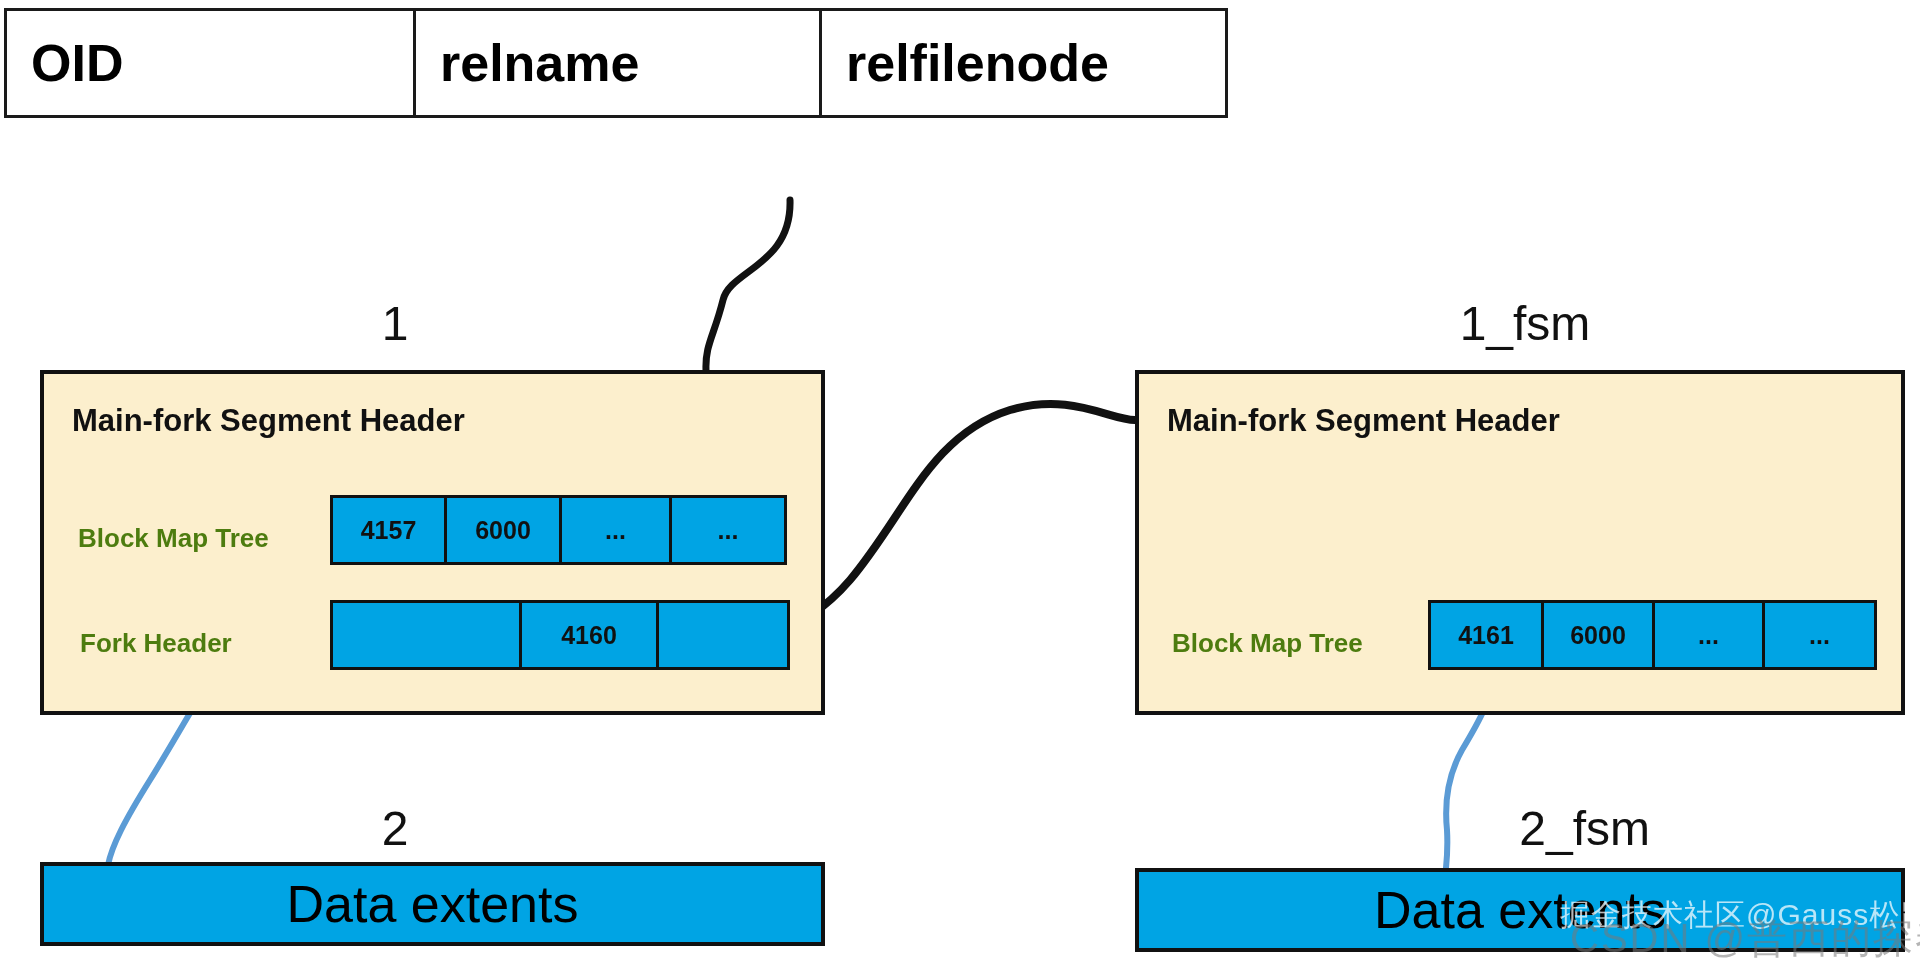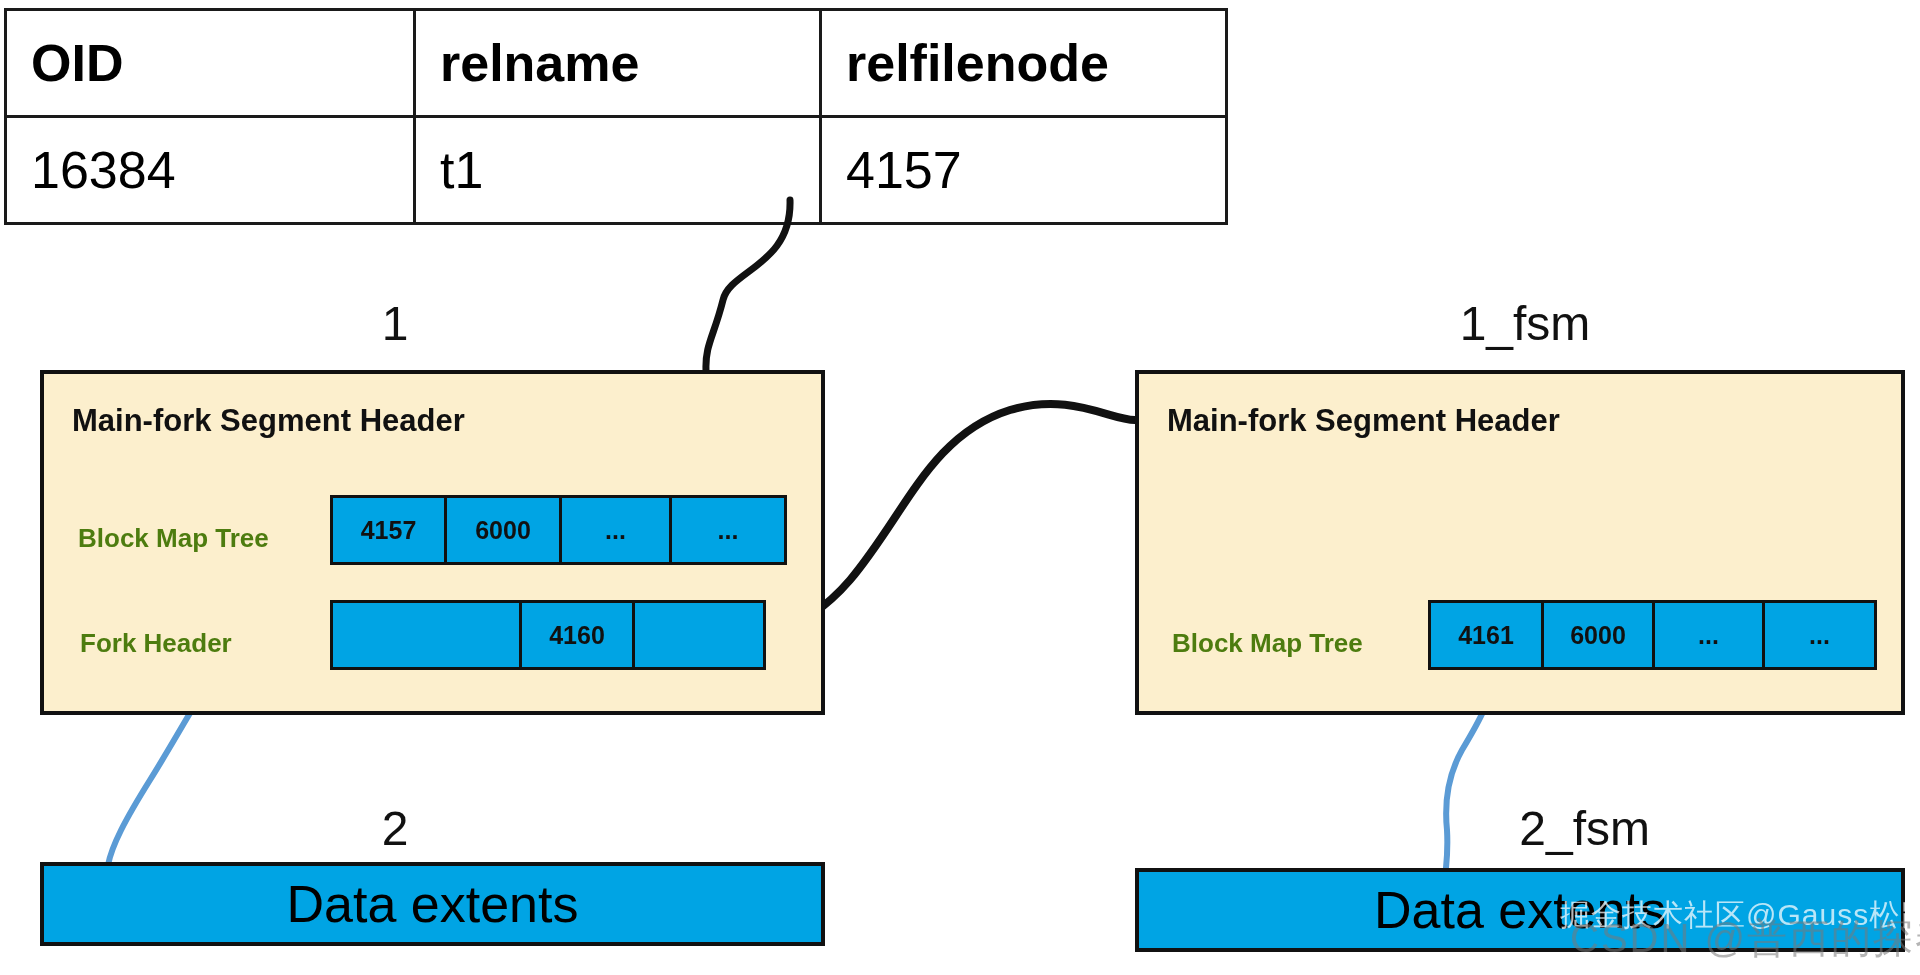--- a/index.html
+++ b/index.html
@@ -140,25 +140,20 @@
 
 <div id="stage">
 
   <table class="cat-table">
     <tbody>
         <tr class="head">
       <td class="col-a">OID</td>
       <td class="col-b">relname</td>
       <td class="col-c">relfilenode</td>
     </tr>
-    <tr class="body">
-      <td class="col-a">16384</td>
-      <td class="col-b">t1</td>
-      <td class="col-c">4157</td>
-    </tr>
   </tbody>
     </table>
 
   <svg class="links" viewBox="0 0 1920 975">
 
     <path d="M 790 200 C 792 265 730 270 723 300 C 714 336 705 345 706 370" fill="none" stroke="#111111" stroke-width="7" stroke-linecap="round"></path>
 
     <path d="M 592 665 C 700 665 790 650 850 580 C 905 515 930 435 1010 410 C 1070 392 1110 420 1135 420" fill="none" stroke="#111111" stroke-width="8" stroke-linecap="round"></path>
 
     <path d="M 400 560 C 360 568 320 575 280 600 C 230 632 200 700 150 780 C 125 820 112 845 108 865" fill="none" stroke="#5B9BD5" stroke-width="6" stroke-linecap="round"></path>
@@ -178,21 +173,21 @@
     <div class="cell" style="width:117px;">4157</div>
     <div class="cell" style="width:118px;">6000</div>
     <div class="cell" style="width:113px;">...</div>
     <div class="cell" style="width:118px;">...</div>
   </div>
 
   <div class="row-label" style="left:80px;top:630px;">Fork Header</div>
 
   <div class="cell-strip" style="left:330px;top:600px;width:460px;height:70px;">
     <div class="cell" style="width:192px;"></div>
-    <div class="cell" style="width:116px;">4160</div>
+    <div class="cell" style="width:140px;">4160</div>
     <div class="cell" style="width:134px;"></div>
   </div>
 
   <div class="seg-label-top" style="left:1400px;top:300px;width:250px;">1_fsm</div>
 
   <div class="seg-box" style="left:1135px;top:370px;width:770px;height:345px;"></div>
 
   <div class="seg-title" style="left:1167px;top:405px;">Main-fork Segment Header</div>
 
   <div class="row-label" style="left:1172px;top:630px;">Block Map Tree</div>

